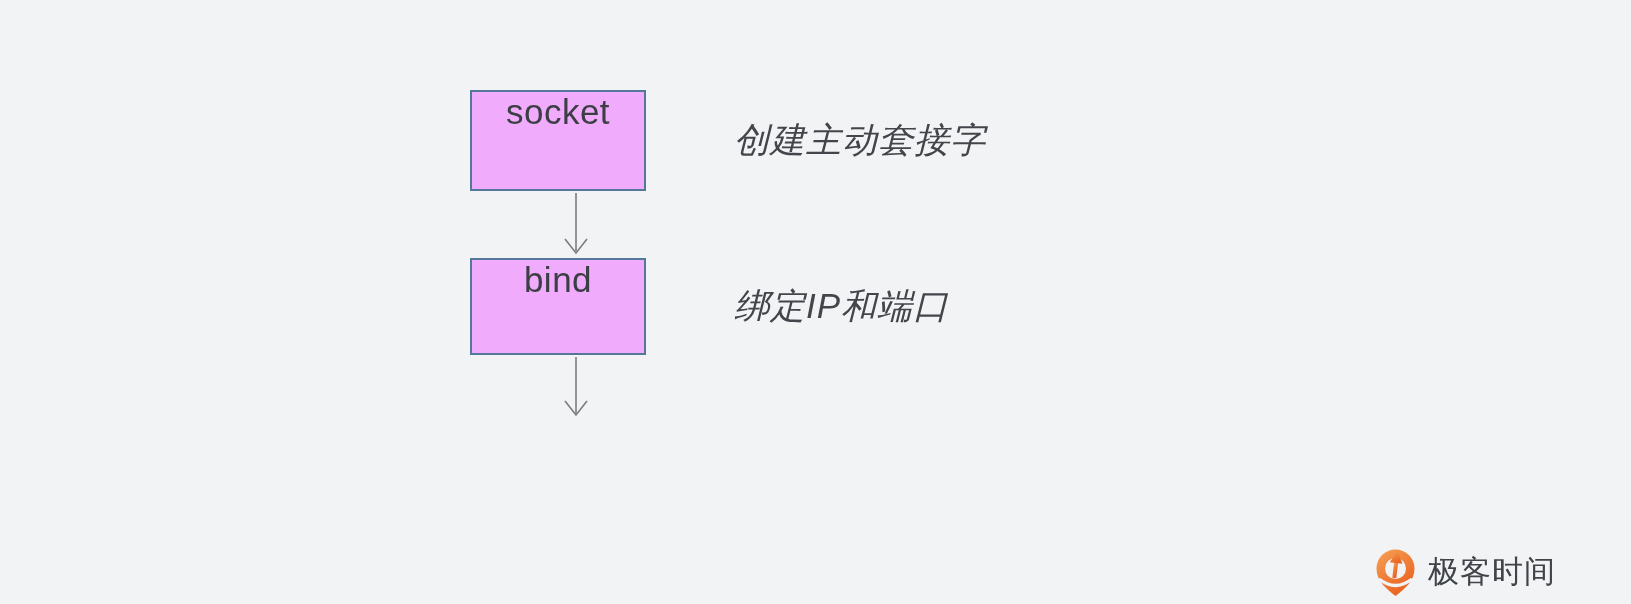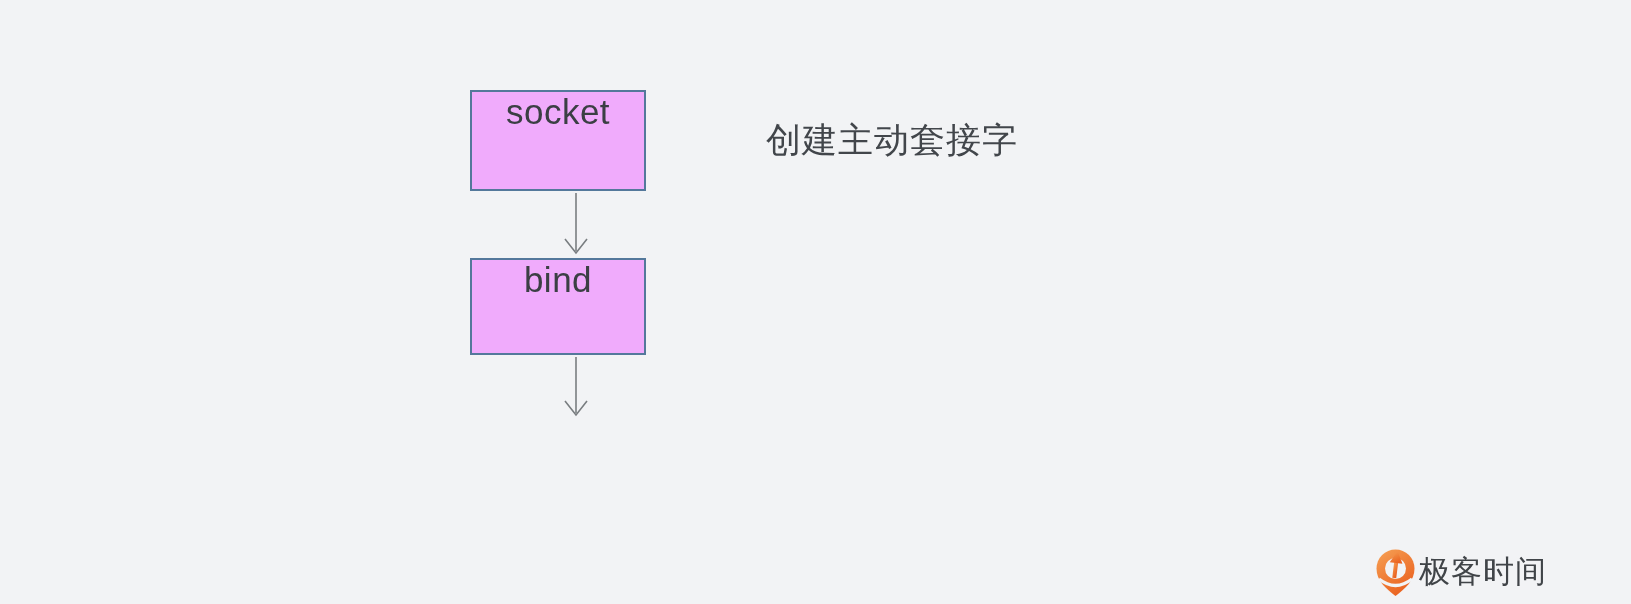--- a/index.html
+++ b/index.html
@@ -31,35 +31,37 @@
     letter-spacing: 0.5px;
   }
   .connector {
     position: absolute;
     left: 561px;
     width: 30px;
     display: block;
   }
   .desc {
     position: absolute;
-    left: 766px;
+    left: 734px;
     display: flex;
     align-items: center;
     font-size: 35px;
     color: #42464b;
     letter-spacing: 1px;
     white-space: nowrap;
+    font-style: italic;
   }
   .logo {
     position: absolute;
     left: 1372px;
     top: 546px;
     height: 52px;
     display: flex;
     align-items: center;
+    gap: 9px;
   }
   .logo-text {
     font-size: 31px;
     font-weight: 500;
     color: #404448;
     letter-spacing: 1px;
     white-space: nowrap;
   }
 </style>
 </head>
@@ -73,20 +75,21 @@
   <div class="desc" style="top:90px;height:101px">创建主动套接字</div>
 
   <svg class="connector" style="top:193px" width="30" height="64" viewBox="0 0 30 64">
     <line x1="15" y1="0" x2="15" y2="58" stroke="#797d80" stroke-width="1.6"></line>
     <path d="M4 46 L15 60 L26 46" fill="none" stroke="#797d80" stroke-width="1.6"></path>
   </svg>
 
   <div class="node" style="top:258px;height:97px">
     <span class="node-label">bind</span>
   </div>
+  <div class="desc" style="top:258px;height:97px">绑定IP和端口</div>
 
   <svg class="connector" style="top:357px" width="30" height="62" viewBox="0 0 30 62">
     <line x1="15" y1="0" x2="15" y2="56" stroke="#797d80" stroke-width="1.6"></line>
     <path d="M4 44 L15 58 L26 44" fill="none" stroke="#797d80" stroke-width="1.6"></path>
   </svg>
 
 
   <div class="logo">
     <svg width="47" height="50" viewBox="0 0 47 50">
       <defs>

